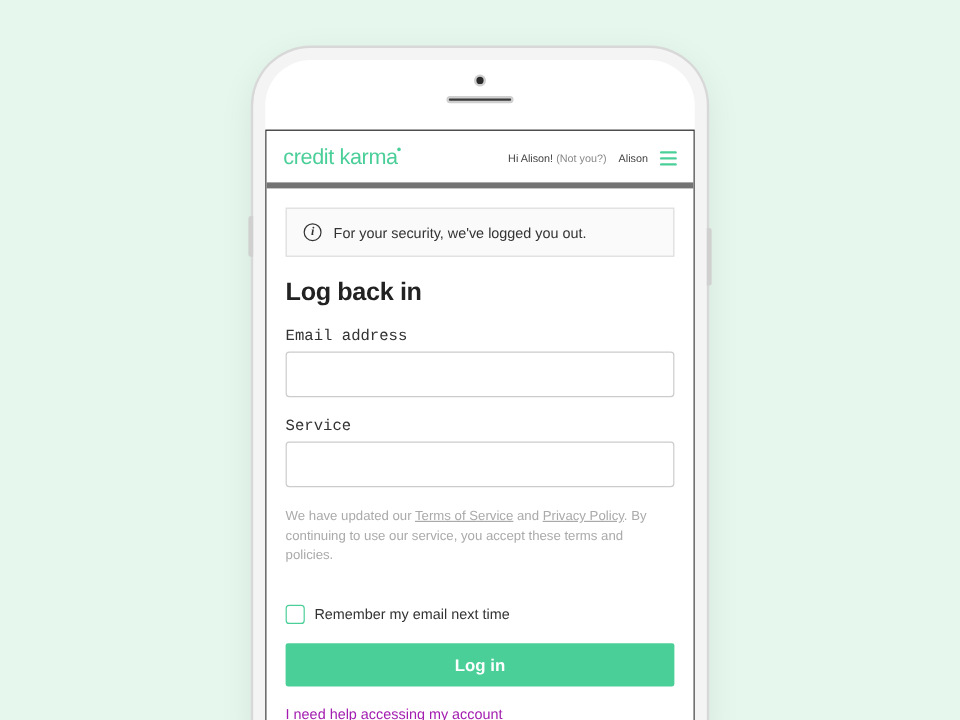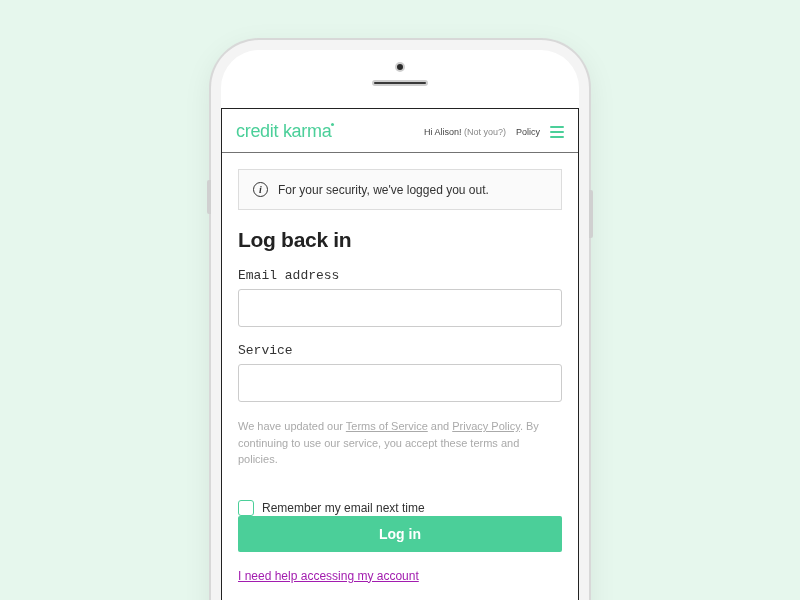--- a/index.html
+++ b/index.html
@@ -72,21 +72,21 @@
       background: #fff;
       border: 1px solid #222;
       height: 530px;
       overflow: hidden;
     }
     .topbar {
       display: flex;
       align-items: center;
       justify-content: space-between;
       padding: 12px 14px 10px;
-      border-bottom: 1px solid #737373;
+      border-bottom: 5px solid #737373;
     }
     .logo {
       font-size: 18px;
       font-weight: 500;
       color: #4bcf99;
       letter-spacing: -0.3px;
       position: relative;
     }
     .logo::after {
       content: "";
@@ -178,20 +178,21 @@
       margin-bottom: 32px;
     }
     .legal-link {
       text-decoration: underline;
       color: #aaa;
     }
     .remember-row {
       display: flex;
       align-items: center;
       gap: 8px;
+      margin-bottom: 16px;
     }
     .checkbox {
       width: 16px;
       height: 16px;
       border: 1.5px solid #4bcf99;
       border-radius: 3px;
       background: #fff;
     }
     .remember-label {
       font-size: 12px;
@@ -228,21 +229,21 @@
   <div class="phone-inner">
     <div class="screen">
 
       <div class="topbar">
         <div class="logo">credit karma</div>
         <div class="topbar-right">
           <span>
             <span class="greeting">Hi Alison!</span>
             <span class="not-you">(Not you?)</span>
           </span>
-          <span class="login-link">Policy</span>
+          <span class="login-link">Alison</span>
           <div class="hamburger">
             <span></span>
               <span></span>
               <span></span>
           </div>
         </div>
       </div>
 
       <div class="content">
 

